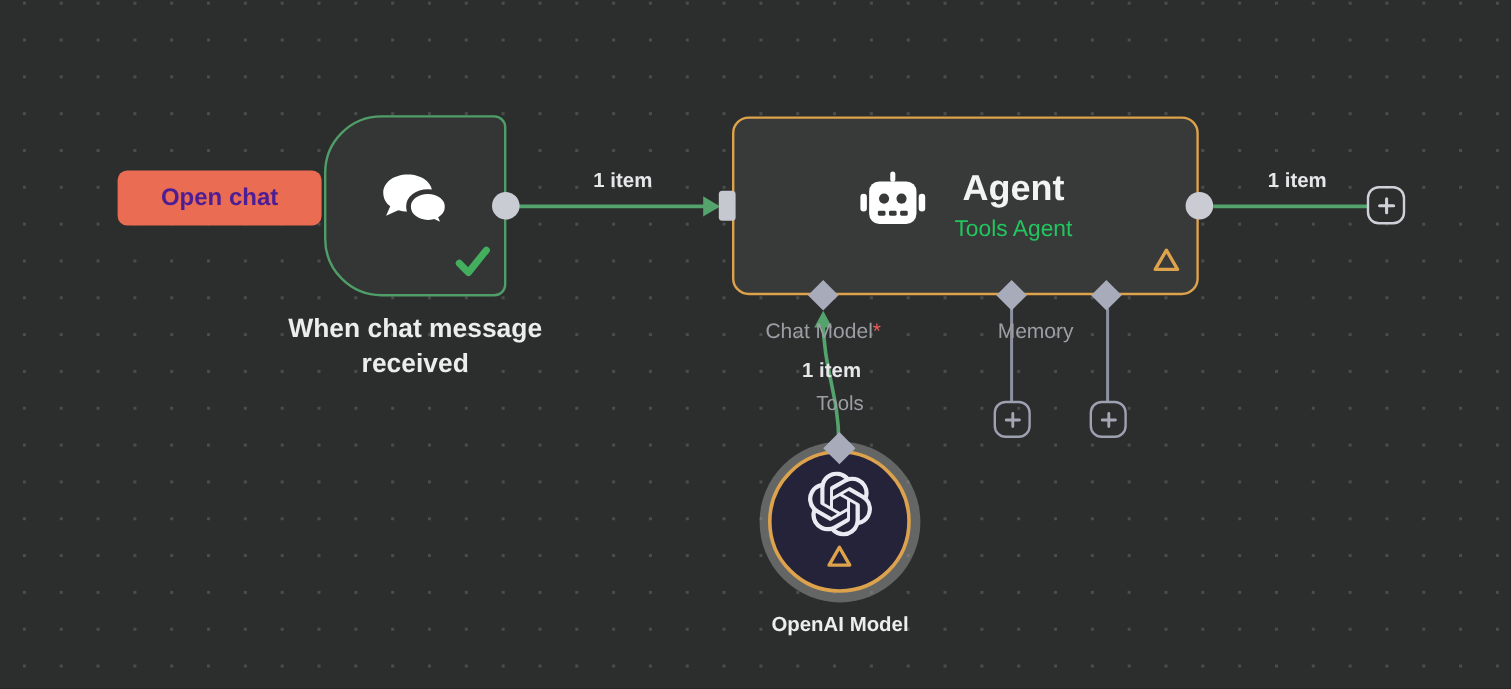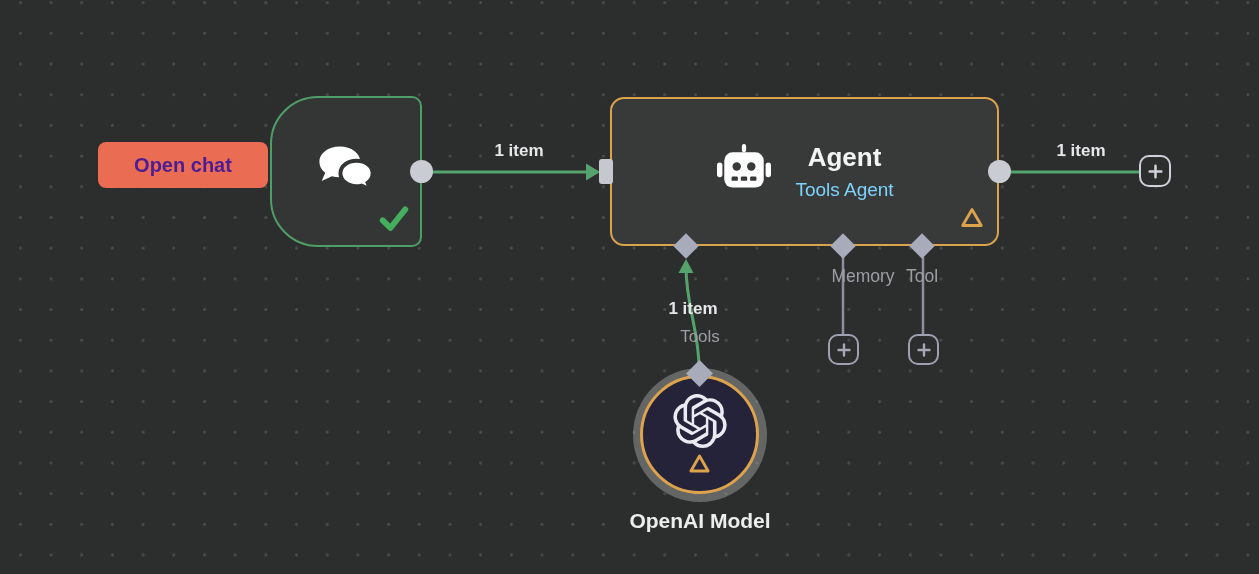--- a/index.html
+++ b/index.html
@@ -38,33 +38,33 @@
     z-index: 2;
     display: flex; align-items: center; justify-content: center;
   }
   .trigger-node .check { position: absolute; right: 11px; bottom: 9px; }
 
   .node-label {
     color: #eceded; font-size: 22px; font-weight: 600;
     text-align: center; line-height: 29px; z-index: 2;
   }
   .trigger-label { left: 216px; top: 259px; width: 260px; }
-  .openai-label  { left: 598px; top: 506px; width: 204px; font-size: 21px; }
+  .openai-label  { left: 598px; top: 506px; width: 204px; font-size: 17px; }
 
   
   .agent-node {
     left: 610px; top: 97px; width: 389px; height: 149px;
     background: #383939;
     border: 2.5px solid #dca24c;
     border-radius: 14px;
     z-index: 2;
     display: flex; align-items: center; justify-content: center; gap: 22px;
   }
-  .agent-title { color: #f2f3f3; font-size: 26px; font-weight: 600; text-align: center; }
-  .agent-subtitle { color: #7dd3fc; font-size: 19px; margin-top: 6px; text-align: center; }
+  .agent-title { color: #f2f3f3; font-size: 30px; font-weight: 600; text-align: center; }
+  .agent-subtitle { color: #22c55e; font-size: 19px; margin-top: 6px; text-align: center; }
   .agent-warning { position: absolute; right: 13px; bottom: 11px; }
 
   
   .endpoint-circle {
     width: 23px; height: 23px; border-radius: 50%;
     background: #c9ccd3; z-index: 3;
   }
   .ep-trigger-out { left: 410px; top: 160px; }
   .ep-agent-out   { left: 988px; top: 160px; }
   .input-rect {
@@ -156,20 +156,21 @@
         <path d="M20 2 C10.6 2 3.5 7.4 3.5 14.2 C3.5 18 5.3 21.2 8.2 23.3 L5.4 29.8 L13.6 26 C15.6 26.6 17.7 26.9 20 26.9 C29.4 26.9 36.5 21 36.5 14.2 C36.5 7.4 29.4 2 20 2 Z" fill="#ffffff"></path>
         <path d="M33.5 13.5 C40.8 13.5 46.5 17.9 46.5 23.6 C46.5 26.8 44.9 29.5 42.4 31.3 L44.8 36.9 L37.6 33.6 C36.3 33.9 34.9 34.1 33.5 34.1 C26.2 34.1 20.5 29.3 20.5 23.6 C20.5 17.9 26.2 13.5 33.5 13.5 Z" fill="#ffffff" stroke="#343535" stroke-width="3.2"></path>
       </svg>
     </span>
     <span class="check">
       <svg width="30" height="26" viewBox="0 0 17 15">
         <polyline points="2,8.3 6.4,12.7 15,2" fill="none" stroke="#43ae5e" stroke-width="3.4" stroke-linecap="round" stroke-linejoin="round"></polyline>
       </svg>
     </span>
   </div>
+  <div class="abs node-label trigger-label">When chat message received</div>
 
   <div class="abs endpoint-circle ep-trigger-out"></div>
 
   <div class="abs edge-label lbl-item-1">1 item</div>
 
   <div class="abs input-rect"></div>
 
   <div class="abs agent-node">
     <span>
       <svg width="58" height="54" viewBox="0 0 24 23">
@@ -200,22 +201,22 @@
   <button class="abs plus-btn plus-main">
     <svg width="17" height="17" viewBox="0 0 16 16">
       <path d="M8 2.5 V13.5 M2.5 8 H13.5" stroke="#ced1d8" stroke-width="2.4" stroke-linecap="round"></path>
     </svg>
   </button>
 
   <div class="abs diamond d-chatmodel"></div>
   <div class="abs diamond d-memory"></div>
   <div class="abs diamond d-tool"></div>
 
+  <div class="abs port-label pl-chatmodel"><span>Chat Model</span><span class="required">*</span></div>
   <div class="abs port-label pl-memory">Memory</div>
-  <div class="abs port-label pl-tool">Tool</div>
 
   <div class="abs edge-label lbl-item-3">1 item</div>
   <div class="abs edge-label port-sublabel lbl-model">Tools</div>
 
   <button class="abs plus-btn plus-memory">
     <svg width="16" height="16" viewBox="0 0 16 16">
       <path d="M8 2.5 V13.5 M2.5 8 H13.5" stroke="#a4a7b5" stroke-width="2.4" stroke-linecap="round"></path>
     </svg>
   </button>
   <button class="abs plus-btn plus-tool">

